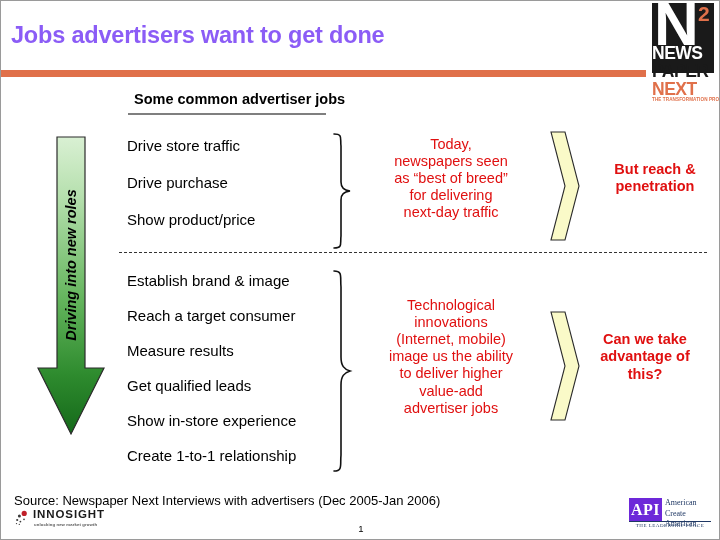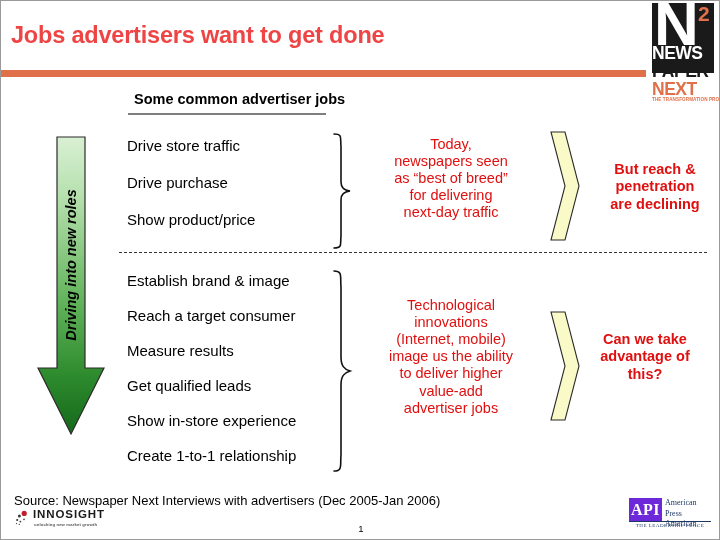--- a/index.html
+++ b/index.html
@@ -18,21 +18,21 @@
     overflow: hidden;
   }
 
   
   #slide-title {
     position: absolute;
     left: 10px; top: 22px;
     width: 620px;
     font-size: 23.5px;
     font-weight: bold;
-    color: #ef4444;
+    color: #8b5cf6;
     letter-spacing: -0.2px;
     line-height: 1.1;
   }
   #title-rule {
     position: absolute;
     left: 0px; top: 69px;
     width: 720px; height: 7px;
     background: #E0704A;
   }
 
@@ -347,21 +347,20 @@
 
   <div class="chevron" id="chevron-1">
     <svg width="30" height="110" viewBox="0 0 30 110" xmlns="http://www.w3.org/2000/svg">
       <polygon points="1,1 15,1 29,55 15,109 1,109 15,55" fill="#FAFAC8" stroke="#2b2b2b" stroke-width="1.1"></polygon>
     </svg>
   </div>
 
   <div class="conclusion-text" id="conclusion-1">
     <div>But reach &amp;</div>
     <div>penetration</div>
-    <div>are declining</div>
   </div>
 
   <div id="dashed-divider"></div>
 
   <div class="job-list" id="job-list-2">
     <div class="job-item">Establish brand &amp; image</div>
     <div class="job-item">Reach a target consumer</div>
     <div class="job-item">Measure results</div>
     <div class="job-item">Get qualified leads</div>
     <div class="job-item">Show in-store experience</div>
@@ -410,20 +409,20 @@
       <circle cx="4.3" cy="14.4" r="0.6" fill="#3a3a3a"></circle>
     </svg>
     <div id="innosight-name">INNOSIGHT</div>
     <div id="innosight-tag">unlocking new market growth</div>
   </div>
 
   <div id="api-logo">
     <div id="api-box">API</div>
     <div id="api-name">
       <div>American</div>
-      <div>Press</div>
+      <div>Create</div>
       <div>American</div>
     </div>
     <div id="api-rule"></div>
     <div id="api-tag">THE LEADERSHIP PLACE</div>
   </div>
 
 </div>
 
 </body></html>

